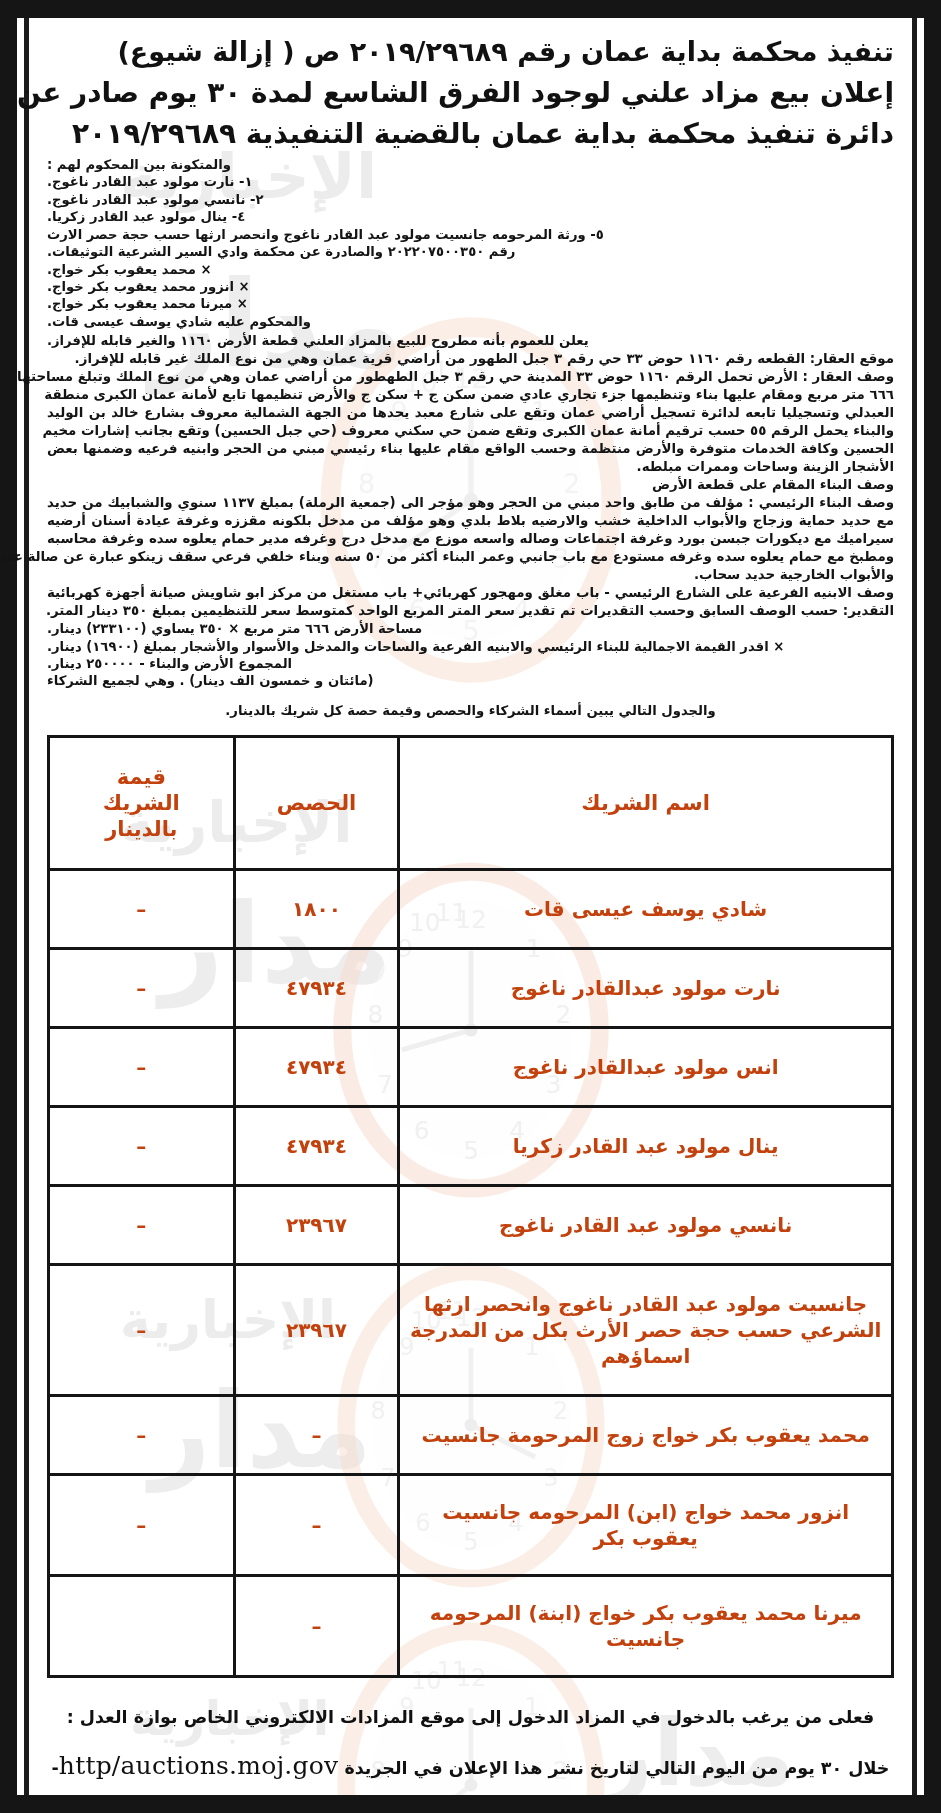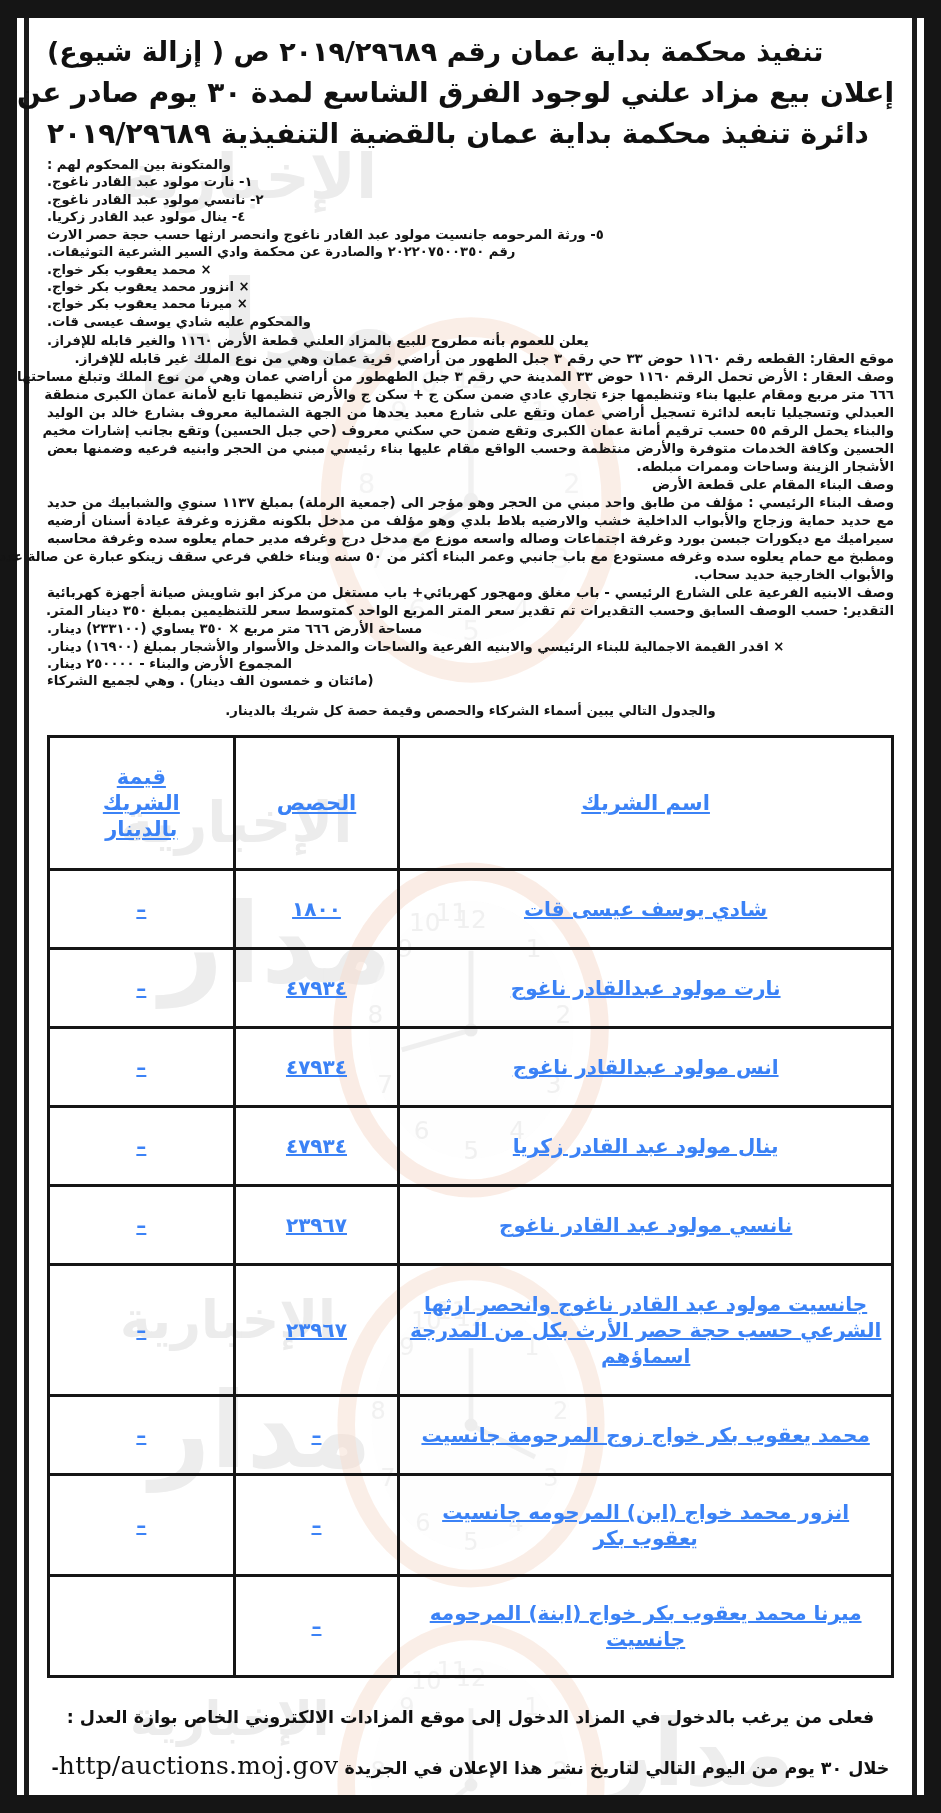--- a/index.html
+++ b/index.html
@@ -55,21 +55,21 @@
     top:18px;left:29px;right:29px;
     width:883px;
     z-index:2;
     box-sizing:border-box;
     padding:14px 18px 10px 18px;
     text-align:right;
   }
 
   
   .headline{
-    text-align:left;
+    text-align:right;
     color:#111;
     font-weight:700;
   }
   .headline .h-line{
     font-size:27px;
     line-height:1.47;
     letter-spacing:0;
     white-space:nowrap;
   }
   .headline .h-line.l2,
@@ -107,27 +107,26 @@
     width:100%;
     border-collapse:collapse;
     margin-top:16px;
     table-layout:fixed;
     background:transparent;
     position:relative;
     z-index:2;
   }
   table.shares th,table.shares td{
     border:3px solid #151515;
-    color:#3b82f6;
+    color:#c2410c;
     font-weight:700;
     text-align:center;
     vertical-align:middle;
     padding:6px 8px;
     background:transparent;
-    text-decoration:underline;
   }
   table.shares th{
     font-size:21px;
     line-height:1.25;
     height:118px;
   }
   table.shares td{
     font-size:20px;
     line-height:1.3;
   }

